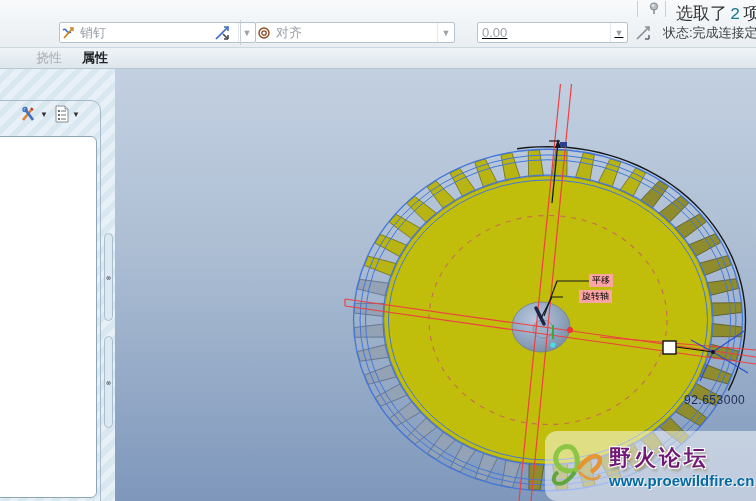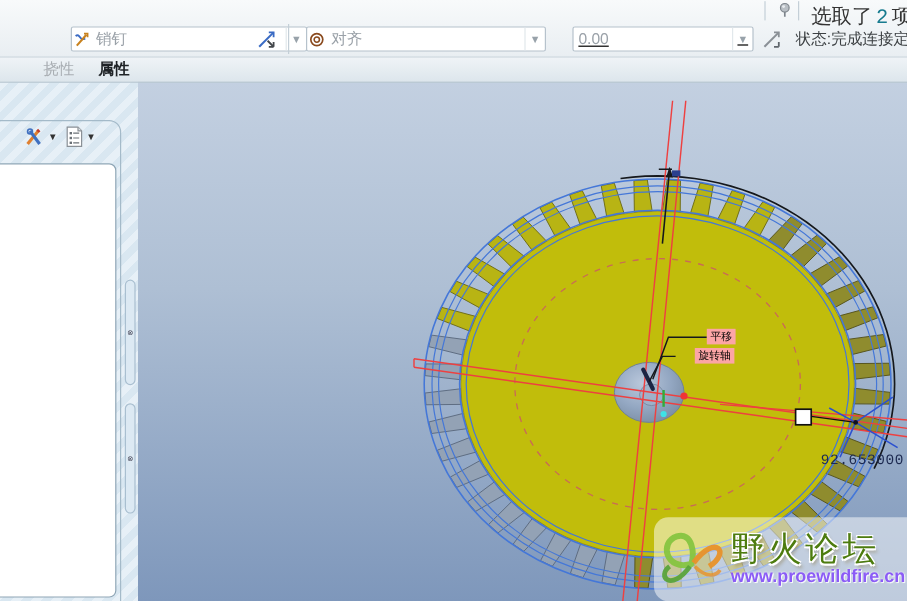--- a/index.html
+++ b/index.html
@@ -68,36 +68,36 @@
     background:linear-gradient(180deg,#c3d0e1 0%,#aebfd4 40%,#7e97bb 100%);
     z-index:1;overflow:hidden;
   }
   #scene{position:absolute;left:0;top:0;}
   
   .callout{
     position:absolute;background:#fca5a5;color:#000;font-size:9px;line-height:13px;
     padding:0 3px;white-space:nowrap;z-index:10;
   }
   .dimnum{
-    position:absolute;left:684px;top:377px;z-index:10;
-    font-family:Liberation Mono, monospace;
+    position:absolute;left:684px;top:393px;z-index:10;
+    font-family:Liberation Sans, sans-serif;
     font-size:12px;letter-spacing:.5px;color:#1c2950;
   }
   .watermark{
     position:absolute;left:545px;top:431px;width:220px;height:70px;z-index:12;
     background:rgba(255,255,255,.5);border-radius:12px 0 0 12px;
     display:flex;align-items:center;
   }
   .wm-text{display:flex;flex-direction:column;margin-left:2px;}
   .wm-title{
-    font-size:28px;font-weight:normal;color:#4d7c0f;letter-spacing:3px;line-height:28px;
+    font-size:22px;font-weight:bold;color:#701a75;letter-spacing:3px;line-height:28px;
     text-shadow:1px 1px 0 #fff,-1px -1px 0 #fff,1px -1px 0 #fff,-1px 1px 0 #fff,2px 3px 3px rgba(120,90,20,.45);
   }
   .wm-url{
-    font-size:15px;font-weight:bold;color:#8b5cf6;line-height:17px;
+    font-size:15px;font-weight:bold;color:#0369a1;line-height:17px;
     text-shadow:0 0 2px #fff,1px 1px 0 rgba(255,255,255,.8);
   }
 </style>
 </head>
 <body>
 
 <div class="toolbar">
 
   <div class="combo" style="left:11px;top:22px;width:197px;margin-left:48px;">
     <span class="cicon">

